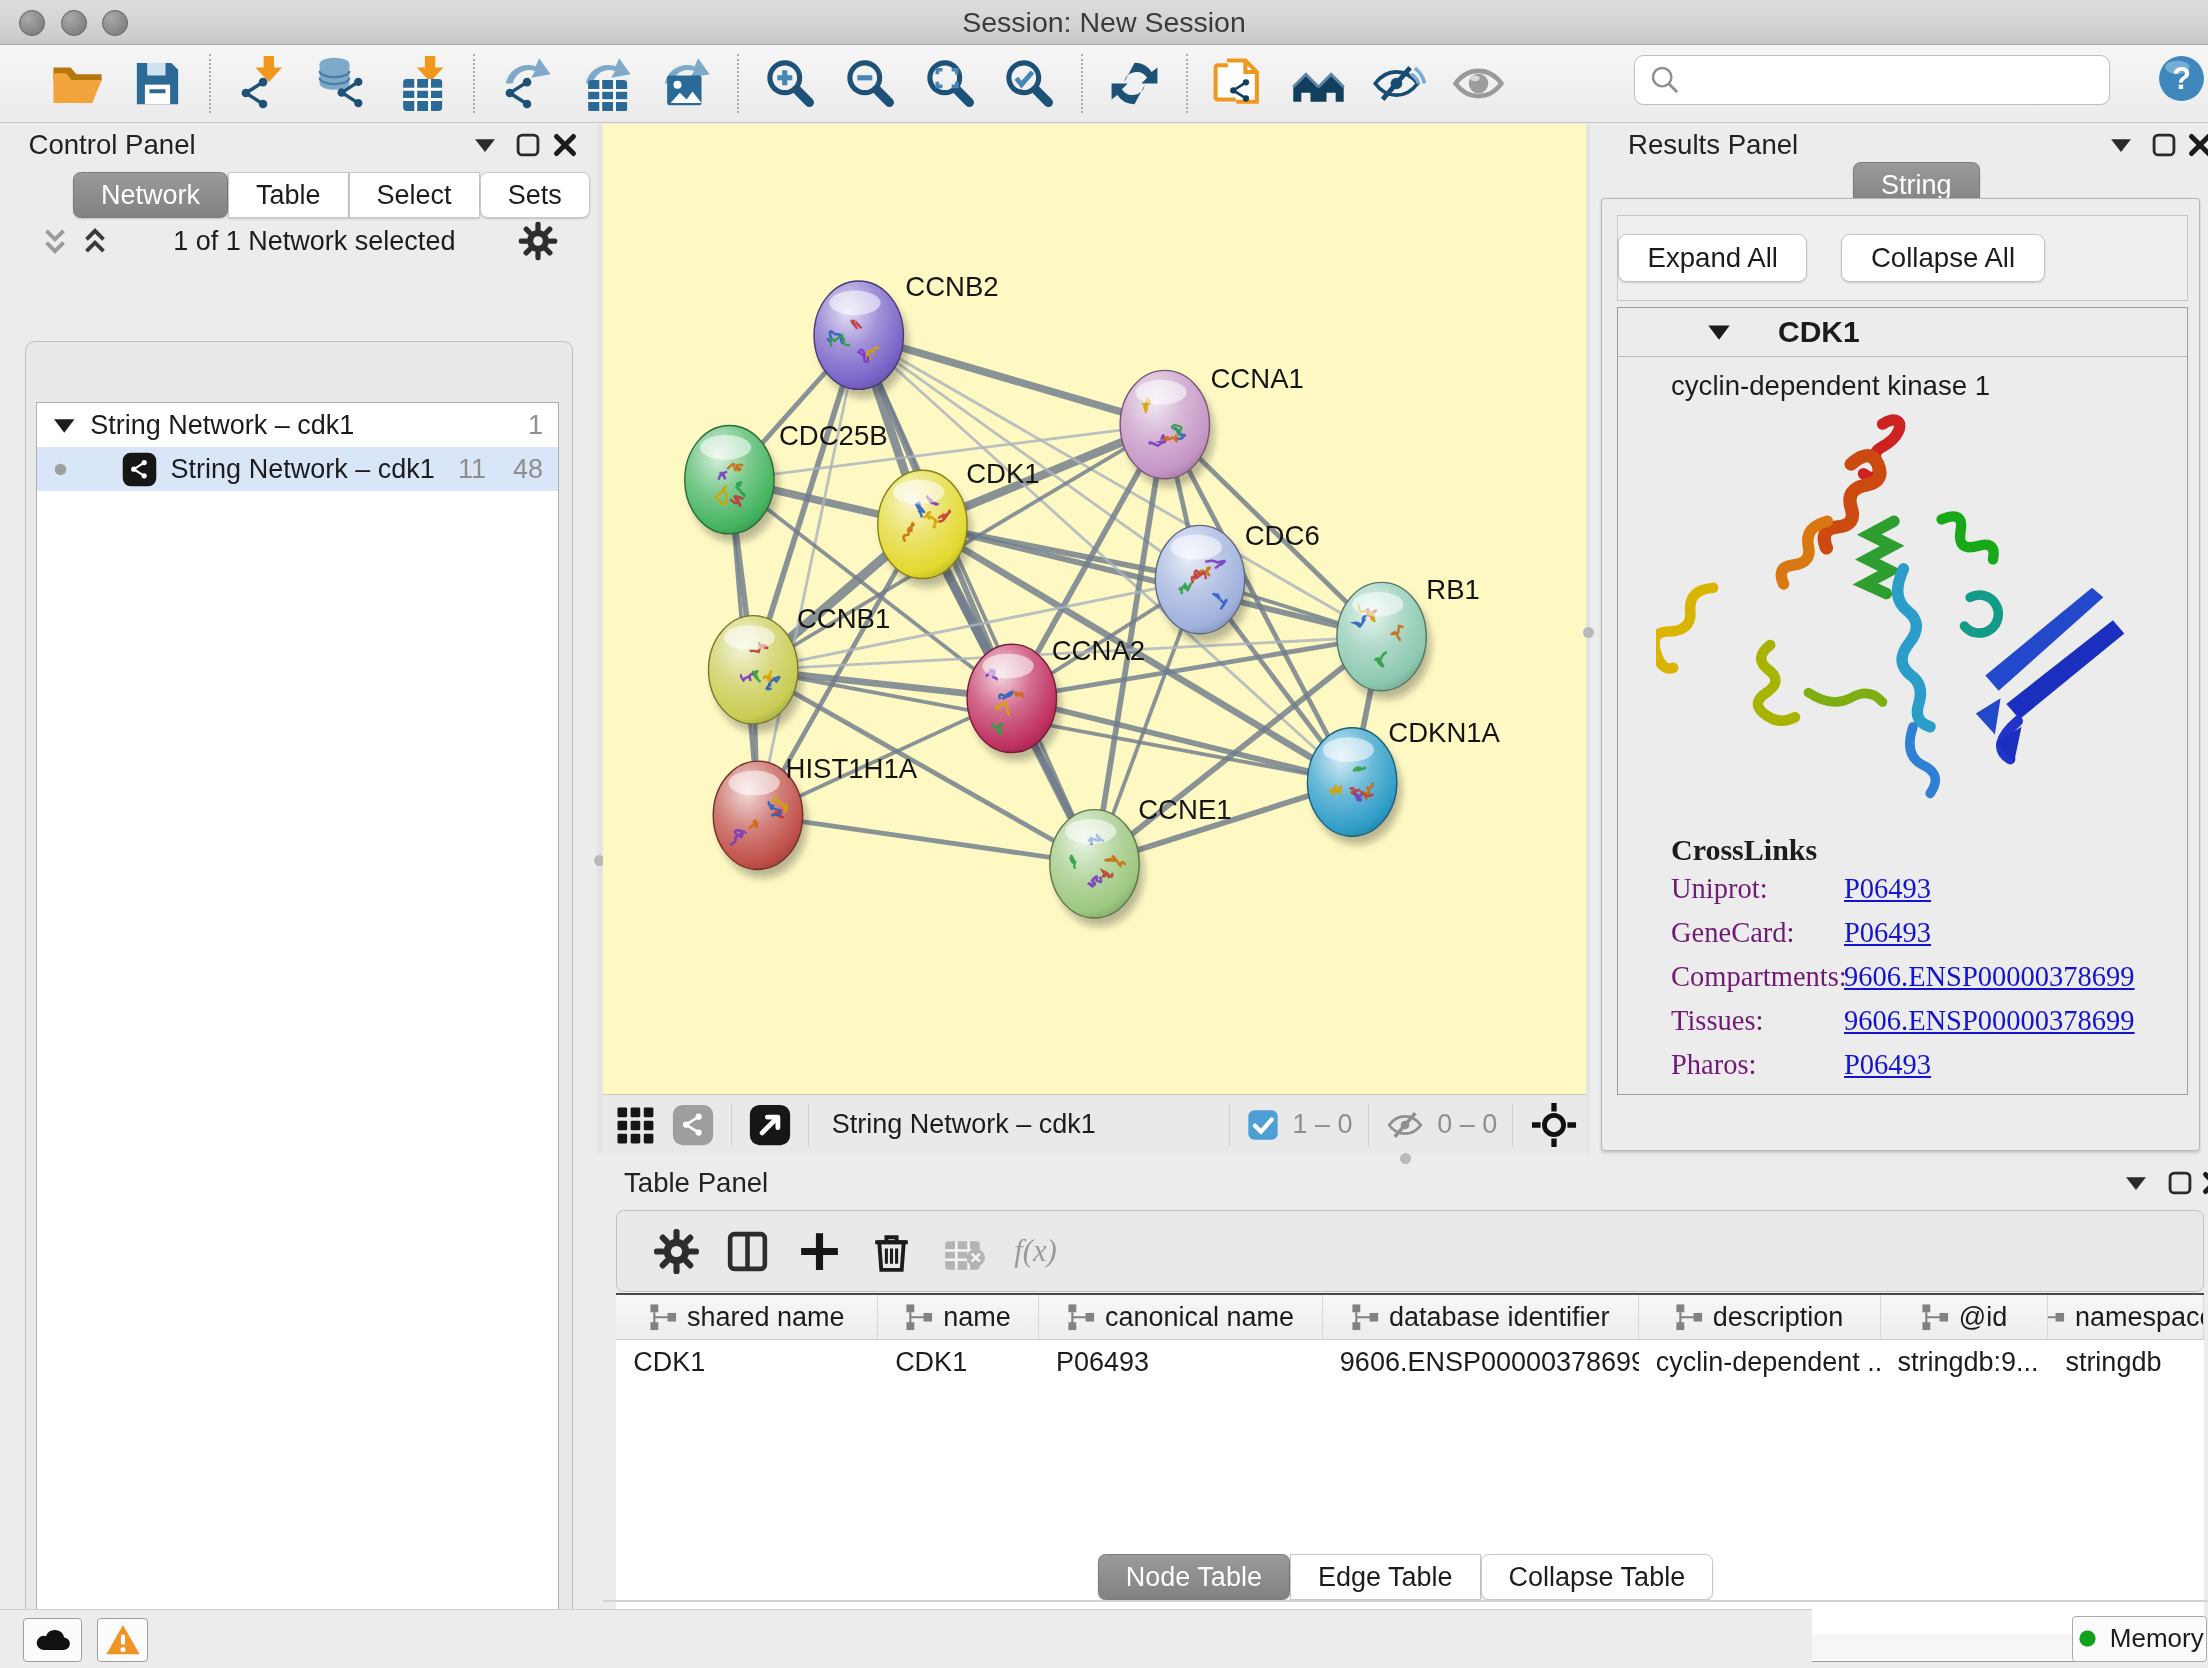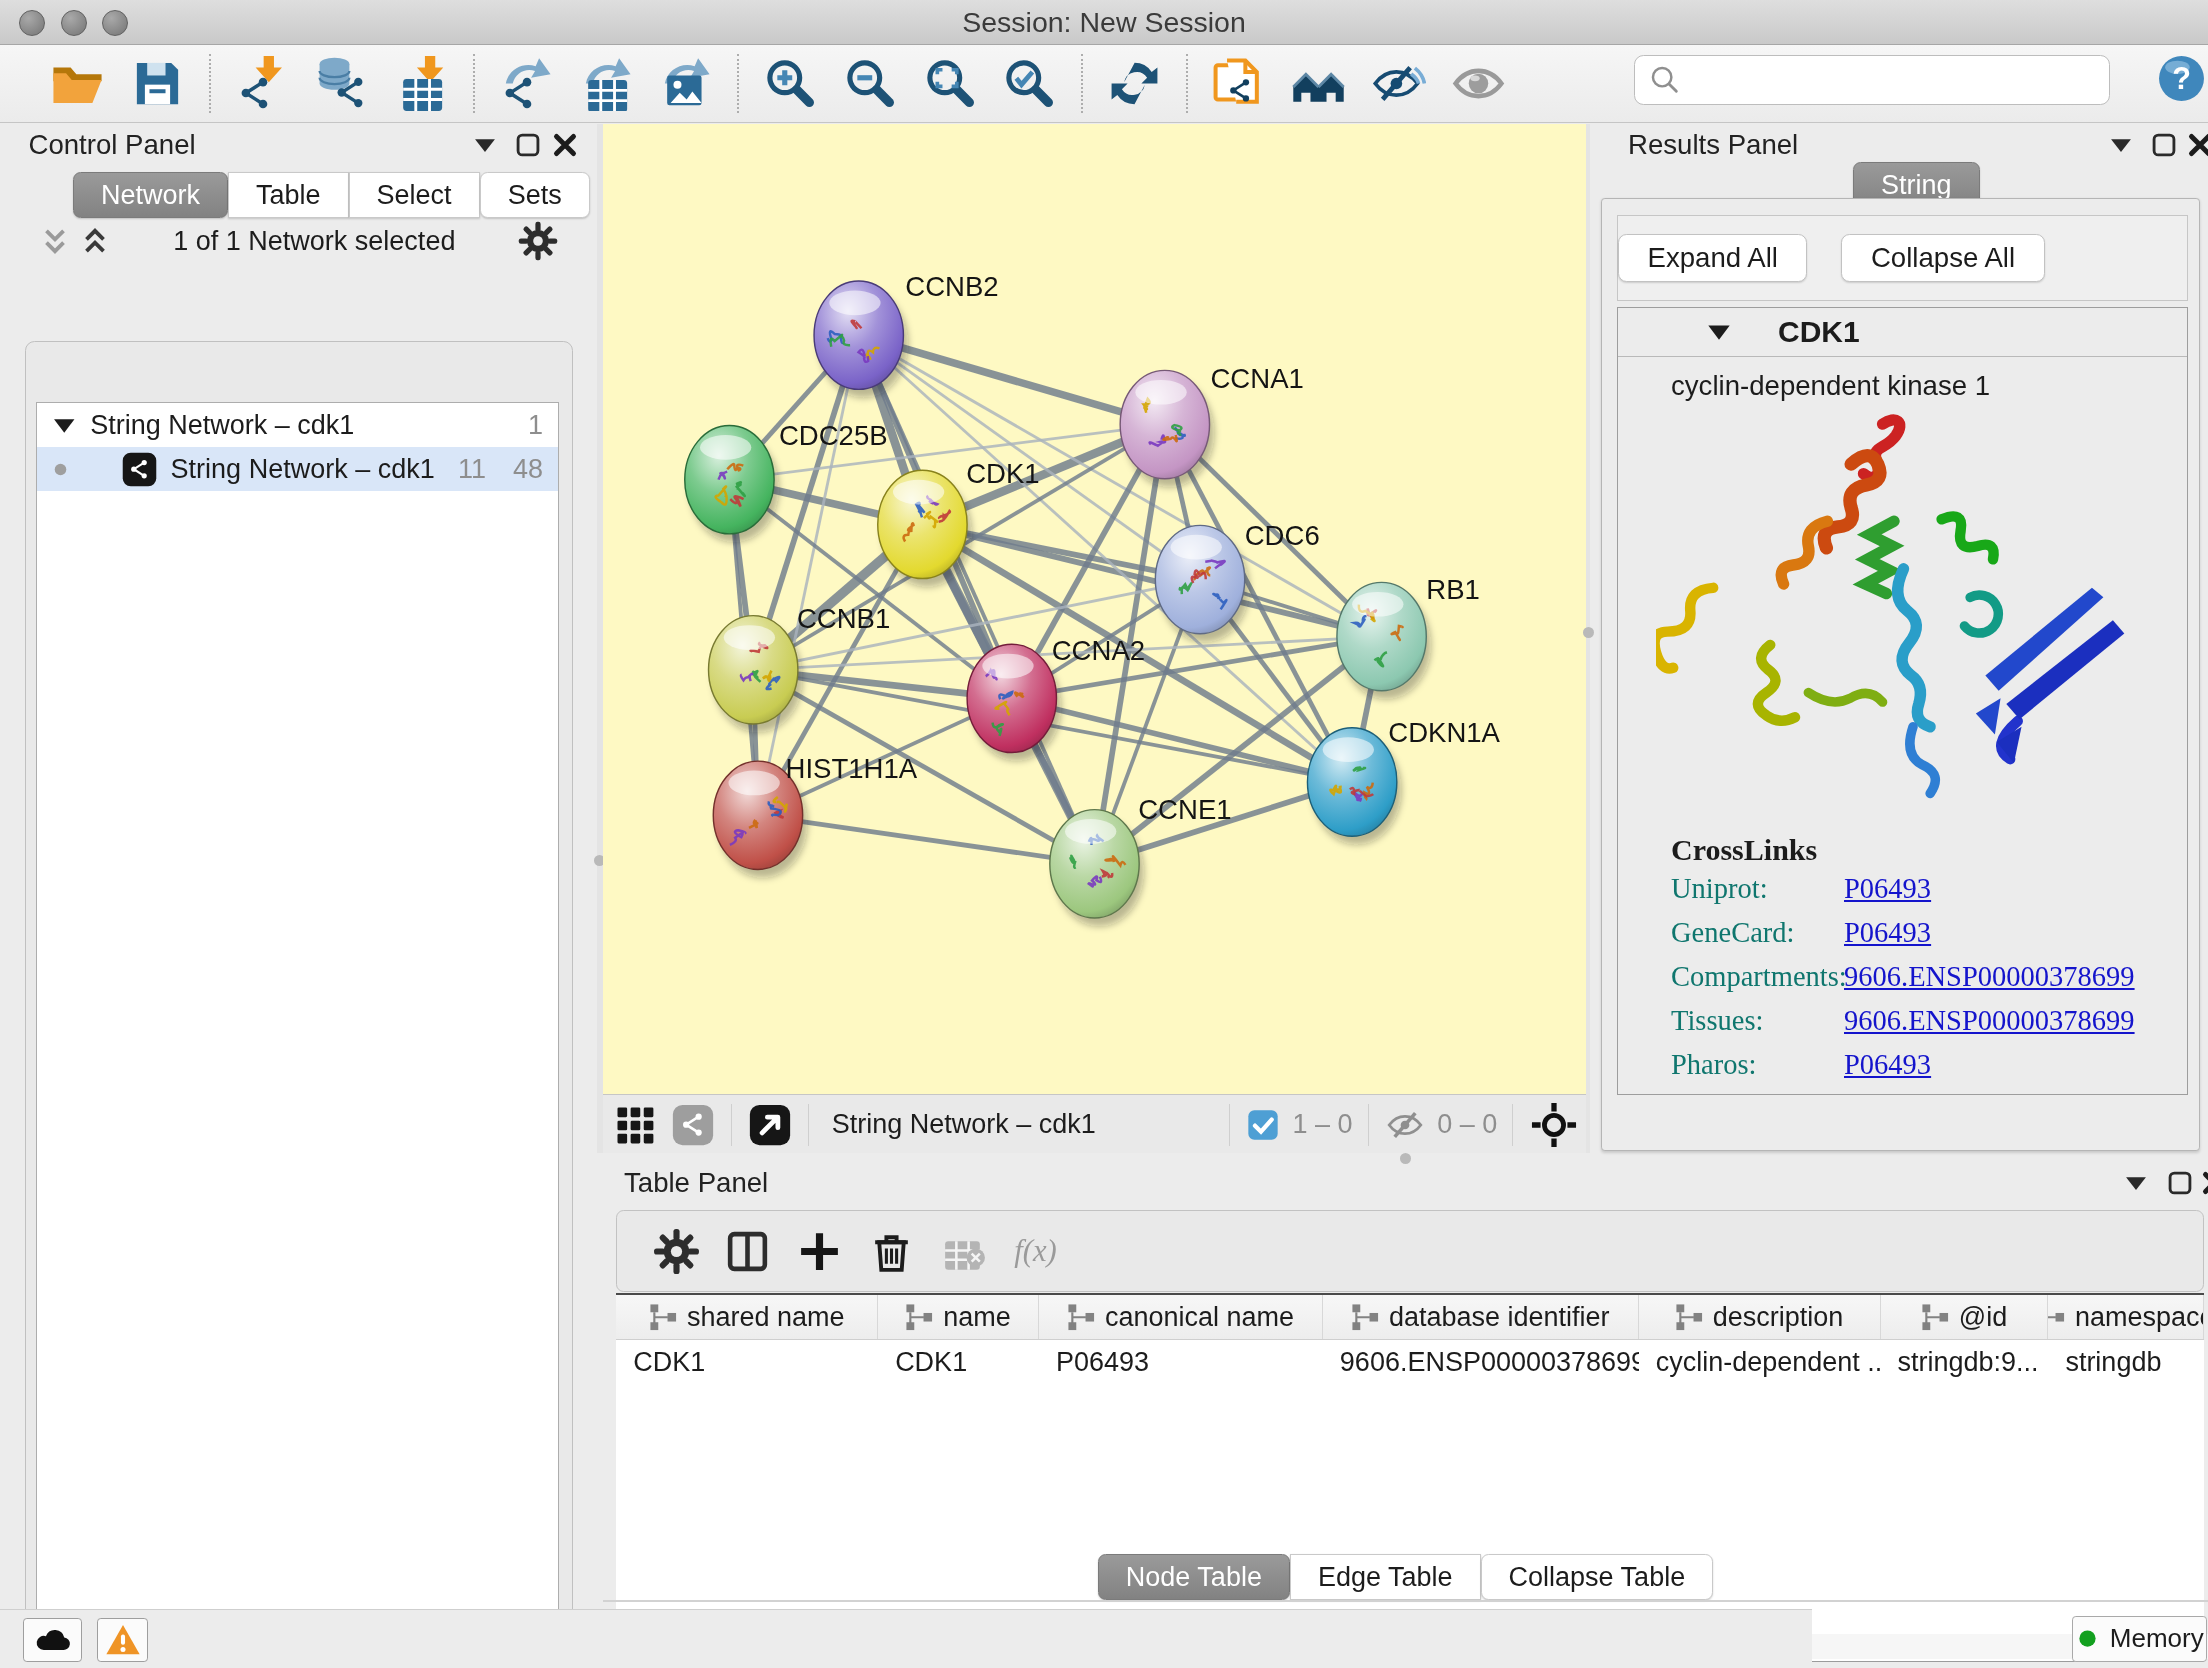--- a/index.html
+++ b/index.html
@@ -59,21 +59,21 @@
     border:1.9px solid #b5b5b5;border-radius:3.8px;box-shadow:0 1.9px 2.9px rgba(0,0,0,.15);}
   .rp-btnbox{left:27px;top:91px;width:569px;height:84px;border:1.9px solid #c6c6c6;background:#efefef;}
   .rp-btn{height:46px;padding:0 28.5px;background:#fff;border:1px solid #c2c2c2;border-radius:8.6px;
     font-size:27.6px;display:flex;align-items:center;box-shadow:0 1px 1.9px rgba(0,0,0,.15);}
   .rp-section{left:27px;top:183px;width:569px;height:786px;border:1.9px solid #9d9d9d;background:#ececec;}
   .rp-gene-hdr{height:48px;display:flex;align-items:center;border-bottom:1.9px solid #b9b9b9;}
   .rp-desc{font-size:27.6px;}
   .xl{font-family:"Liberation Serif",serif;}
   .xl-head{font-size:30px;font-weight:bold;}
   .xl-row{display:flex;font-size:28.5px;height:44px;align-items:center;}
-  .xl-label{width:173px;color:#0f766e;}
+  .xl-label{width:173px;color:#701a75;}
   .xl-link{color:#1414cc;text-decoration:underline;}
 
   
   .tp{left:603px;top:1164px;width:1605px;height:438px;}
   .tp-toolbar{left:13.3px;top:46px;width:1588px;height:82px;background:#e9e9e9;
     border:1.9px solid #c2c2c2;border-radius:7.6px;display:flex;align-items:center;padding-left:23px;box-sizing:border-box;}
   .tp-tbtn{width:49px;height:49px;margin:0 11.4px;display:flex;align-items:center;justify-content:center;}
   .tp-table{left:13.3px;top:129px;width:1588px;height:453px;background:#fff;
     border-top:2.9px solid #4a4a4a;border-bottom:1.9px solid #9b9b9b;box-sizing:border-box;height:369px;}
   .th-row{display:flex;height:44px;background:linear-gradient(#f7f7f7,#ededed);

